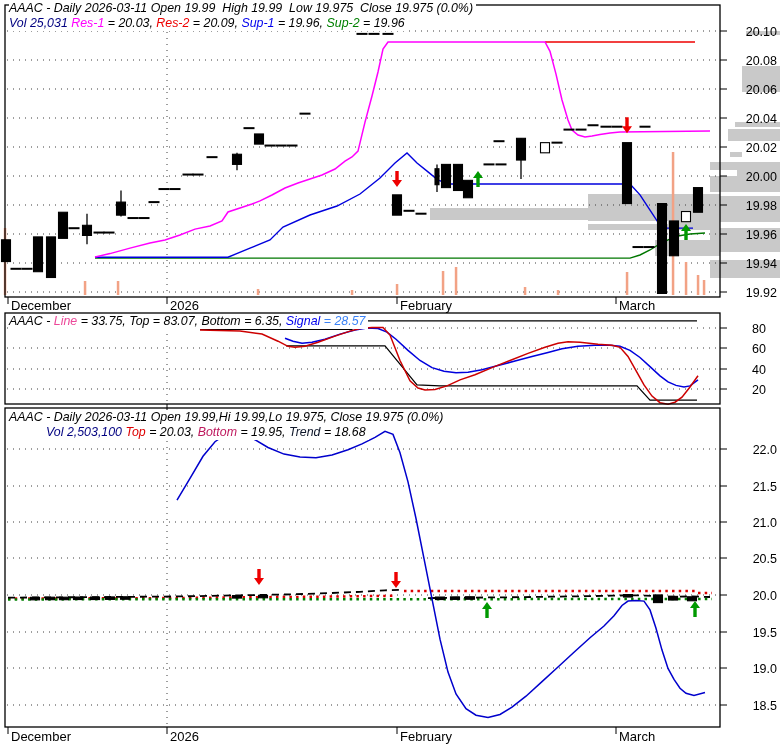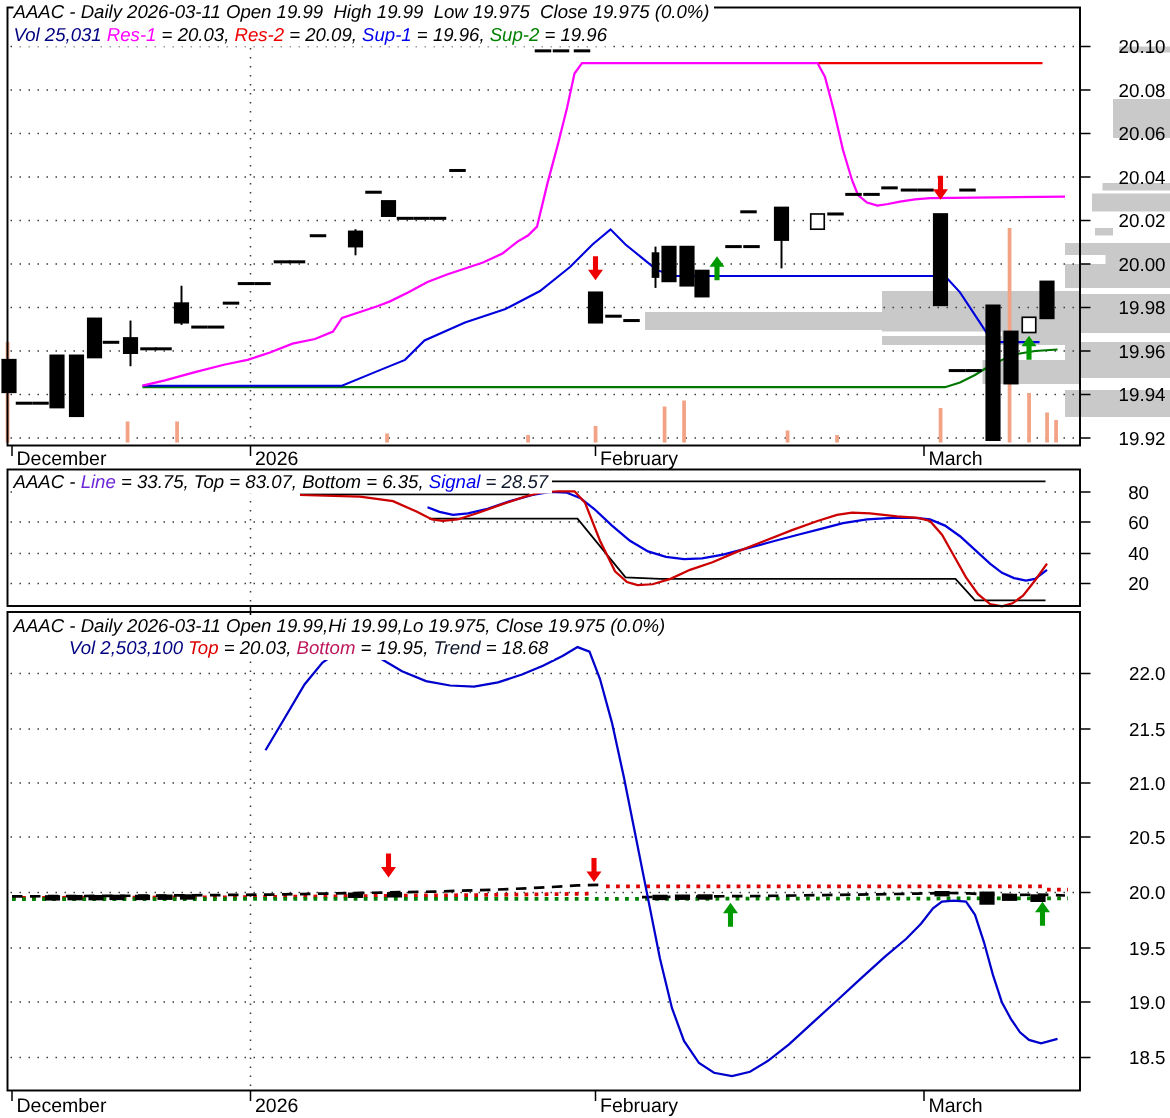--- a/index.html
+++ b/index.html
@@ -244,19 +244,19 @@
         <polygon points="485.3,617.9 488.7,617.9 488.7,608.9 492.0,608.9 487.0,601.9 482.0,608.9 485.3,608.9" fill="#009900"></polygon>
         <polygon points="693.3,617.1 696.7,617.1 696.7,608.1 700.0,608.1 695.0,601.1 690.0,608.1 693.3,608.1" fill="#009900"></polygon>
         <rect x="5" y="408" width="715" height="319" fill="none" stroke="#000" stroke-width="1.3"></rect>
       </g>
     </svg>
   <div class="hdr" id="hdr1">
       <div class="hl"><span style="color: rgb(0, 0, 0);">AAAC - Daily 2026-03-11 Open 19.99  High 19.99  Low 19.975  Close 19.975 (0.0%)</span></div>
       <div class="hl"><span style="color: rgb(0, 0, 128);">Vol 25,031 </span><span style="color: rgb(255, 0, 255);">Res-1</span><span style="color: rgb(0, 0, 0);"> = 20.03, </span><span style="color: rgb(238, 0, 0);">Res-2</span><span style="color: rgb(0, 0, 0);"> = 20.09, </span><span style="color: rgb(0, 0, 238);">Sup-1</span><span style="color: rgb(0, 0, 0);"> = 19.96, </span><span style="color: rgb(0, 128, 0);">Sup-2</span><span style="color: rgb(0, 0, 0);"> = 19.96</span></div>
     </div>
   <div class="hdr" id="hdr2">
-      <div class="hl"><span style="color: rgb(0, 0, 0);">AAAC - </span><span style="color: #6d28d9;">Line</span><span style="color: rgb(0, 0, 0);"> = 33.75, Top = 83.07, Bottom = 6.35, </span><span style="color: rgb(0, 0, 238);">Signal</span><span style="color: #0f172a; margin-top: 47px;"> = 28.57</span></div>
+      <div class="hl"><span style="color: rgb(0, 0, 0);">AAAC - </span><span style="color: #ec4899;">Line</span><span style="color: rgb(0, 0, 0);"> = 33.75, Top = 83.07, Bottom = 6.35, </span><span style="color: rgb(0, 0, 238);">Signal</span><span style="color: #3b82f6; margin-top: 47px;"> = 28.57</span></div>
     </div>
   <div class="hdr" id="hdr3">
       <div class="hl"><span style="color: rgb(0, 0, 0);">AAAC - Daily 2026-03-11 Open 19.99,Hi 19.99,Lo 19.975, Close 19.975 (0.0%)</span></div>
       <div class="hl"><span style="color: rgb(0, 0, 128); margin-left: 37px;">Vol 2,503,100 </span><span style="color: rgb(221, 0, 0);">Top</span><span style="color: rgb(0, 0, 0);"> = 20.03, </span><span style="color: #be185d;">Bottom</span><span style="color: rgb(0, 0, 0); margin-top: 20px;"> = 19.95, </span><span style="color: #0f172a;">Trend</span><span style="color: rgb(0, 0, 0);"> = 18.68</span></div>
     </div>
 </div>
 
 </body></html>

